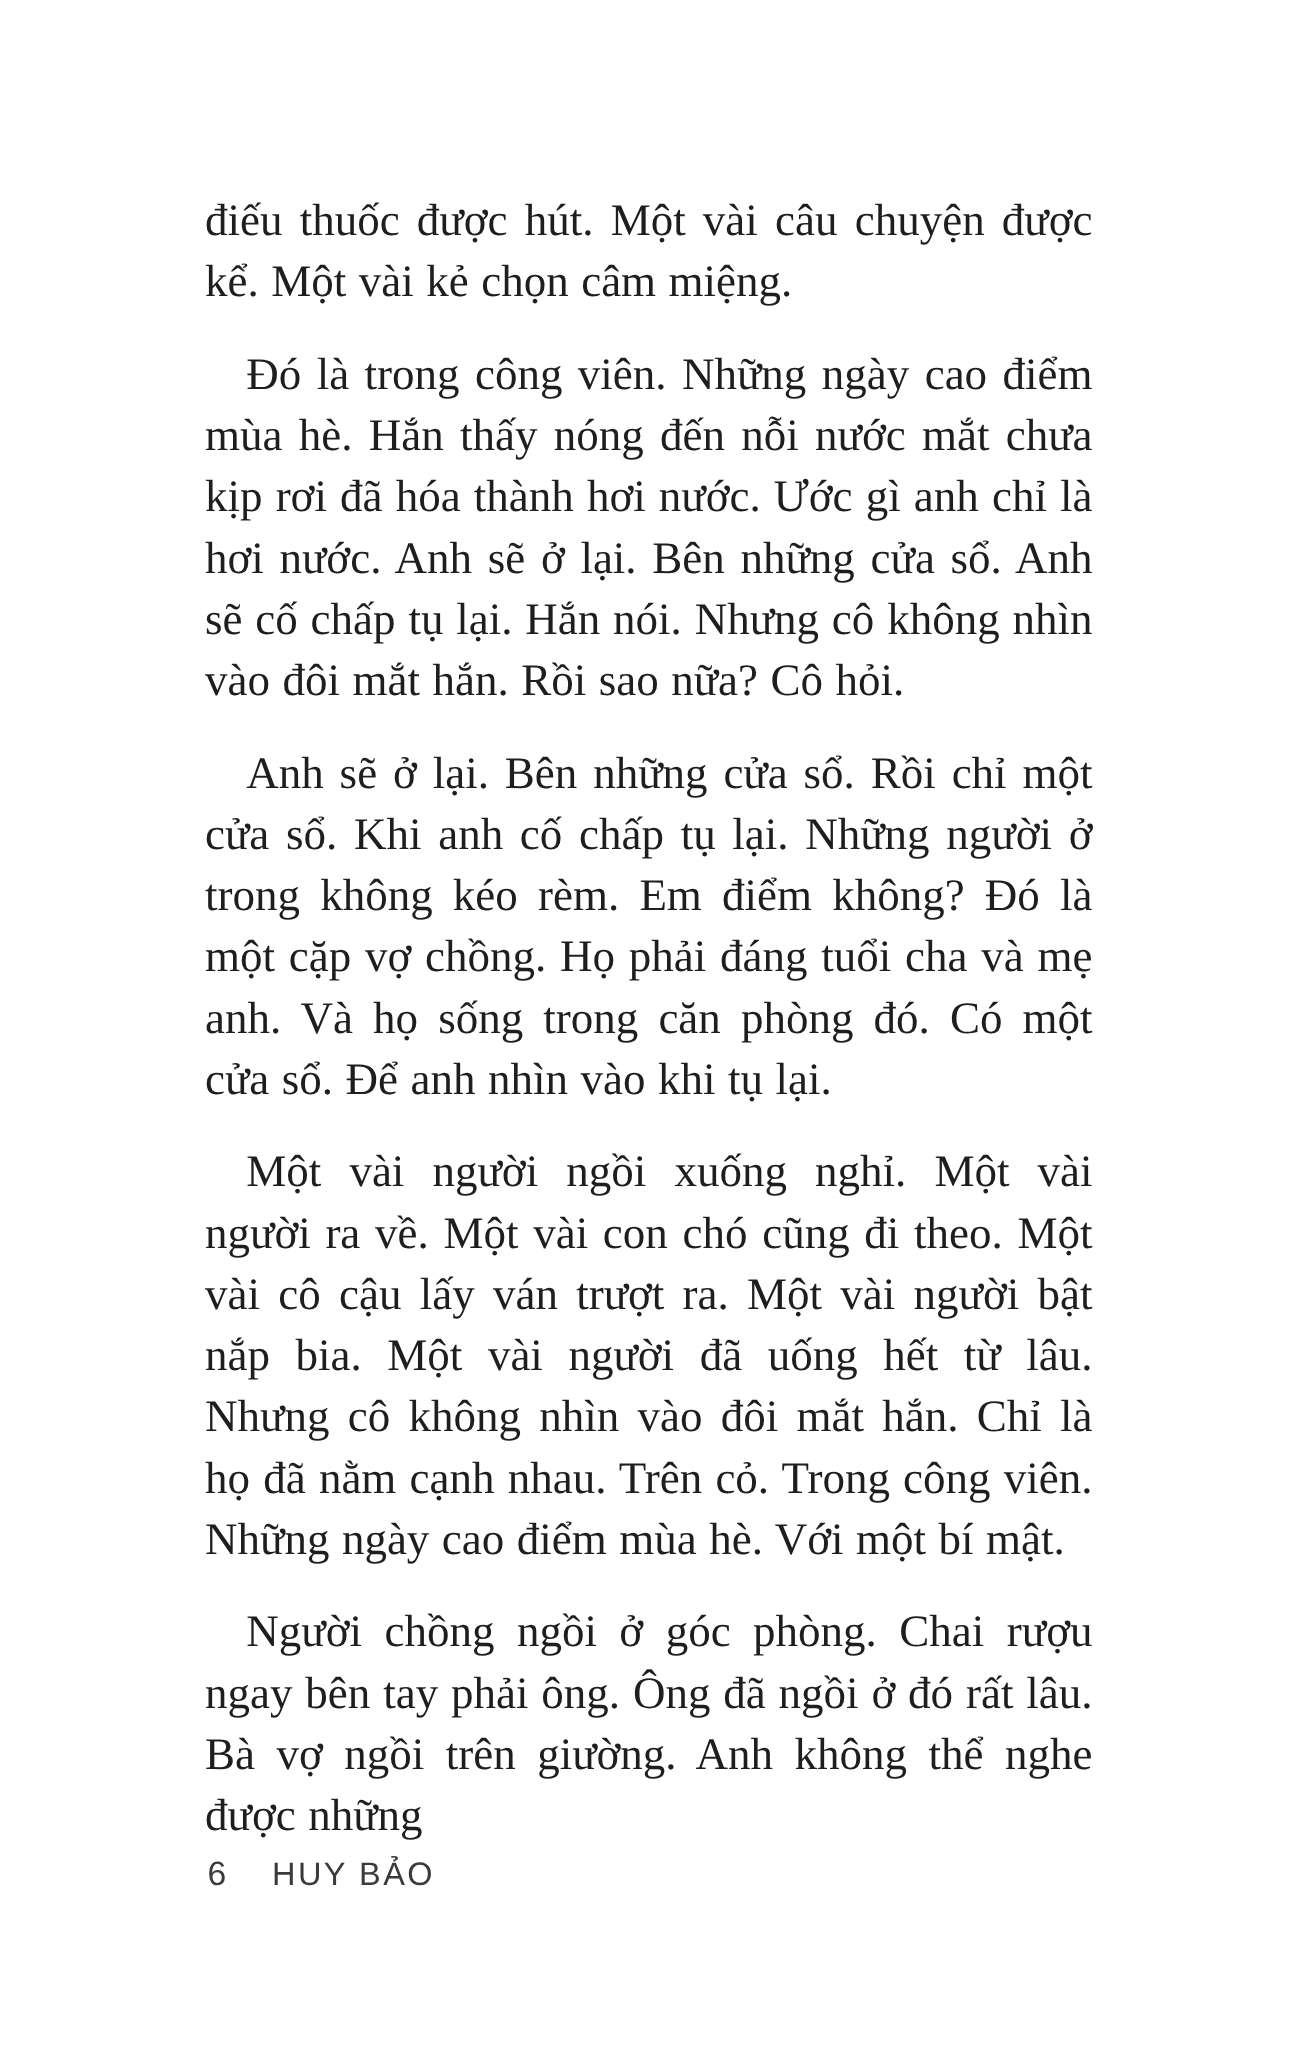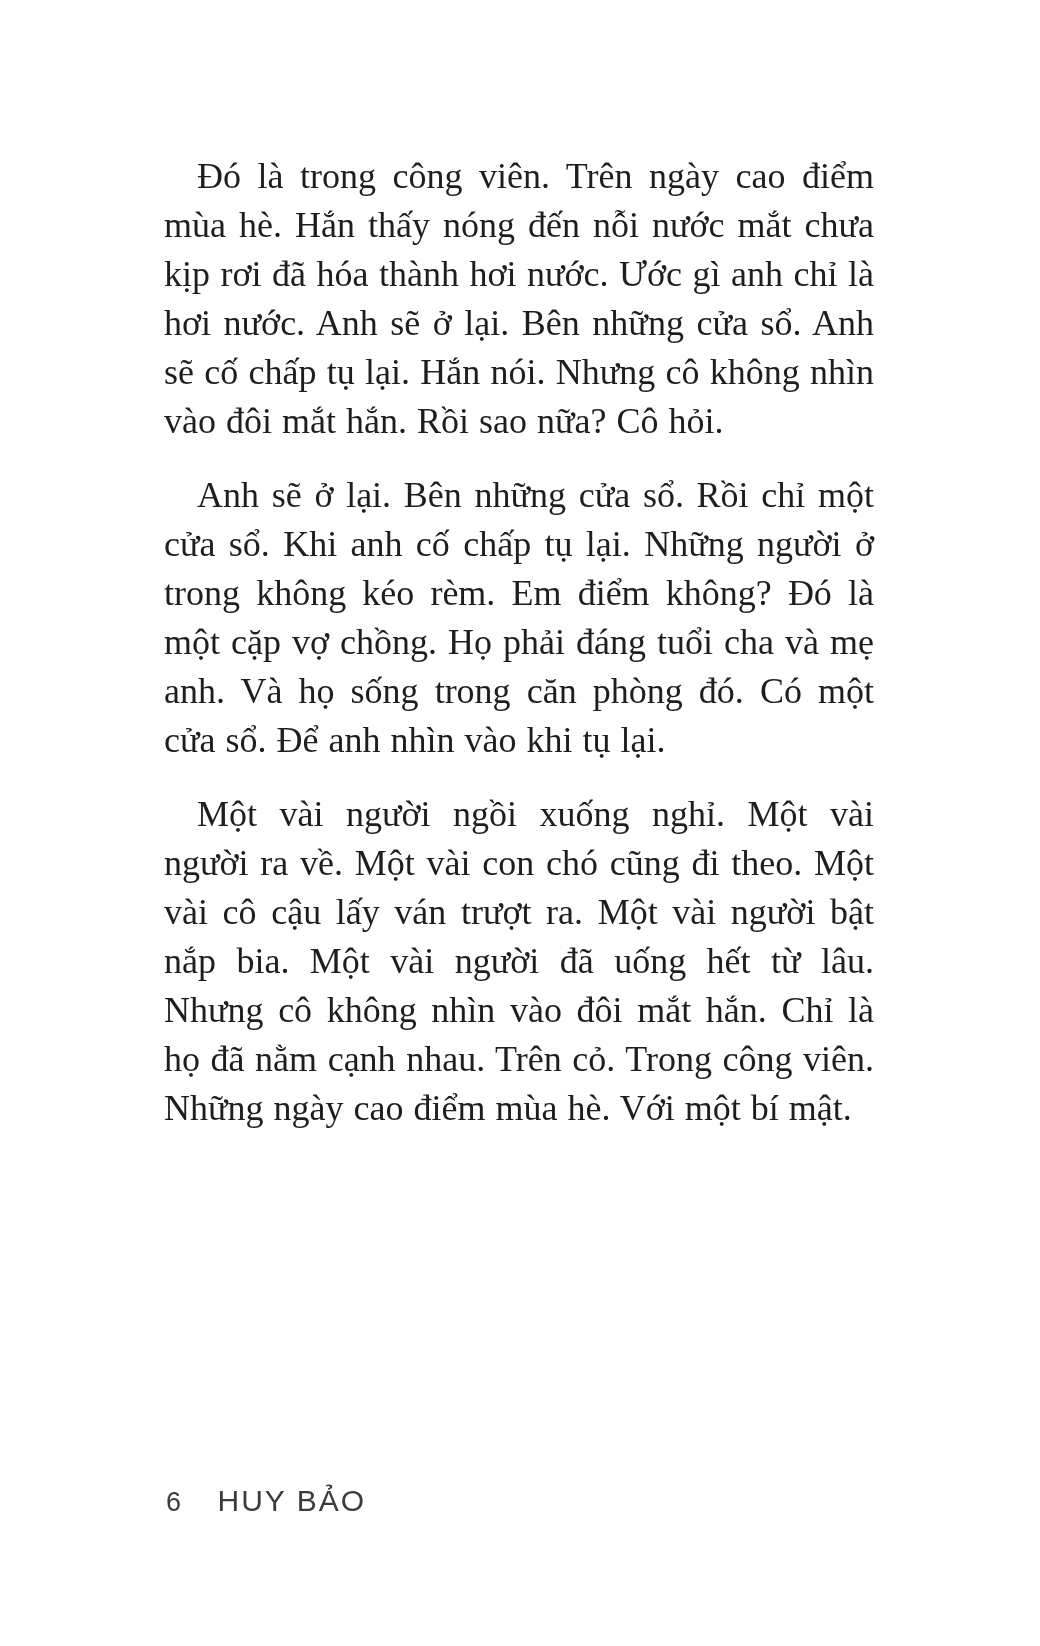--- a/index.html
+++ b/index.html
@@ -40,33 +40,35 @@
     align-items: baseline;
     gap: 36px;
     font-family: "Liberation Sans", "DejaVu Sans", sans-serif;
     color: #3b3b3a;
   }
   .footer .page-num {
     font-size: 27px;
     letter-spacing: 0.5px;
   }
   .footer .author {
-    font-size: 30px;
+    font-size: 26px;
     letter-spacing: 2px;
   }
 </style>
 </head>
 <body>
 
 <div class="page">
 
   <div class="text-block">
-    <p class="para indent">Đó là trong công viên. Trên ngày cao điểm mùa hè. Hắn thấy nóng đến nỗi nước mắt chưa kịp rơi đã hóa thành hơi nước. Ước gì anh chỉ là hơi nước. Anh sẽ ở lại. Bên những cửa sổ. Anh sẽ cố chấp tụ lại. Hắn nói. Nhưng cô không nhìn vào đôi mắt hắn. Rồi sao nữa? Cô hỏi.</p>
+    <p class="para">điếu thuốc được hút. Một vài câu chuyện được kể. Một vài kẻ chọn câm miệng.</p>
+    <p class="para indent">Đó là trong công viên. Những ngày cao điểm mùa hè. Hắn thấy nóng đến nỗi nước mắt chưa kịp rơi đã hóa thành hơi nước. Ước gì anh chỉ là hơi nước. Anh sẽ ở lại. Bên những cửa sổ. Anh sẽ cố chấp tụ lại. Hắn nói. Nhưng cô không nhìn vào đôi mắt hắn. Rồi sao nữa? Cô hỏi.</p>
     <p class="para indent">Anh sẽ ở lại. Bên những cửa sổ. Rồi chỉ một cửa sổ. Khi anh cố chấp tụ lại. Những người ở trong không kéo rèm. Em điểm không? Đó là một cặp vợ chồng. Họ phải đáng tuổi cha và mẹ anh. Và họ sống trong căn phòng đó. Có một cửa sổ. Để anh nhìn vào khi tụ lại.</p>
     <p class="para indent">Một vài người ngồi xuống nghỉ. Một vài người ra về. Một vài con chó cũng đi theo. Một vài cô cậu lấy ván trượt ra. Một vài người bật nắp bia. Một vài người đã uống hết từ lâu. Nhưng cô không nhìn vào đôi mắt hắn. Chỉ là họ đã nằm cạnh nhau. Trên cỏ. Trong công viên. Những ngày cao điểm mùa hè. Với một bí mật.</p>
+    <p class="para indent">Người chồng ngồi ở góc phòng. Chai rượu ngay bên tay phải ông. Ông đã ngồi ở đó rất lâu. Bà vợ ngồi trên giường. Anh không thể nghe được những</p>
   </div>
 
   <div class="footer">
     <span class="page-num">6</span>
     <span class="author">HUY BẢO</span>
   </div>
 
 </div>
 
 </body></html>

